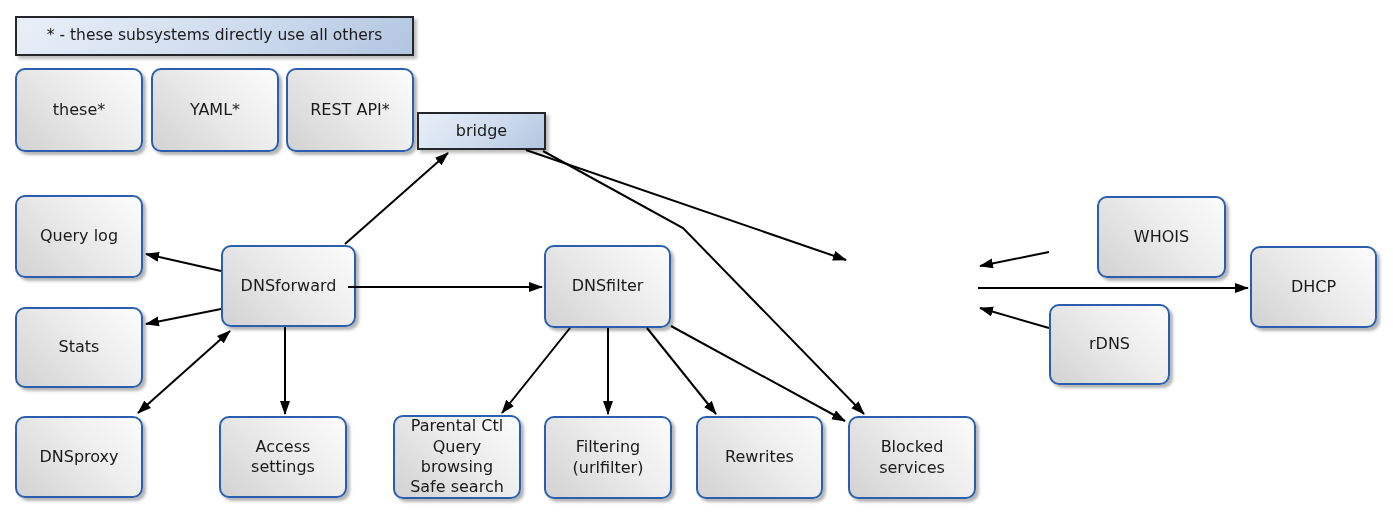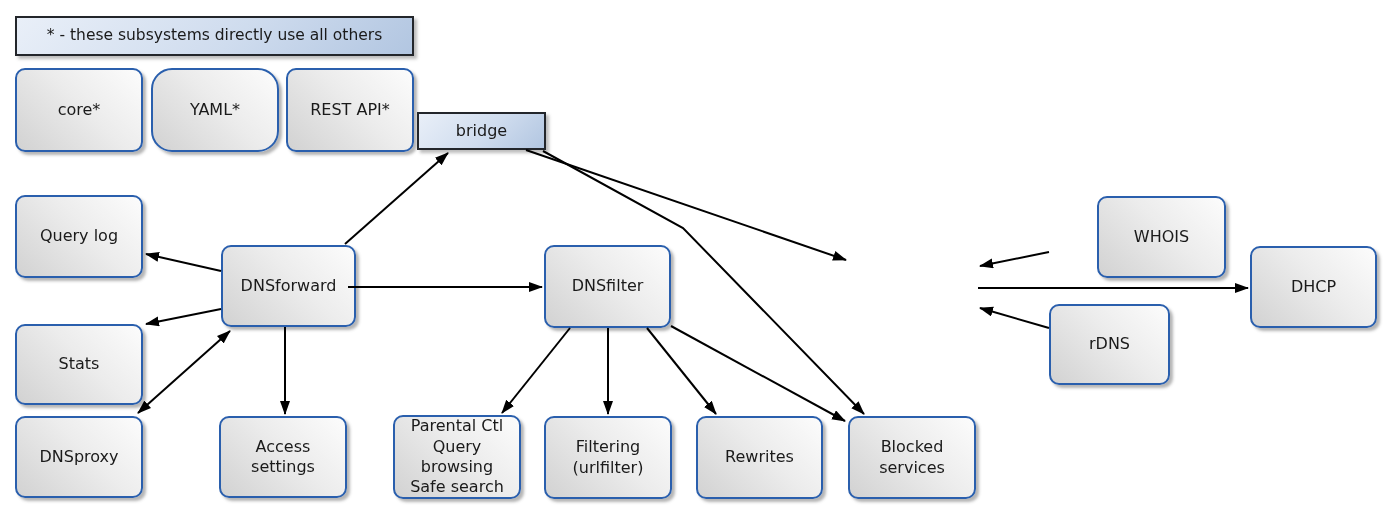--- a/index.html
+++ b/index.html
@@ -79,35 +79,35 @@
       <polyline points="647,328 716,414" fill="none" stroke="#000000" stroke-width="2" marker-end="url(#arrow-end)"></polyline>
       <polyline points="671,326 845,421" fill="none" stroke="#000000" stroke-width="2" marker-end="url(#arrow-end)"></polyline>
       <polyline points="1049,252 980,266" fill="none" stroke="#000000" stroke-width="2" marker-end="url(#arrow-end)"></polyline>
       <polyline points="1049,328 980,308" fill="none" stroke="#000000" stroke-width="2" marker-end="url(#arrow-end)"></polyline>
       <polyline points="978,288 1248,288" fill="none" stroke="#000000" stroke-width="2" marker-end="url(#arrow-end)"></polyline>
     </svg>
 <div class="node blue legend" style="left: 15px; top: 16px; width: 399px; height: 40px;">
       <div>* - these subsystems directly use all others</div>
     </div>
     <div class="node gray" style="left: 15px; top: 68px; width: 128px; height: 84px;">
-      <div>core*</div>
+      <div>these*</div>
     </div>
-    <div class="node gray" style="left: 151px; top: 68px; width: 128px; height: 84px; border-radius: 21px;">
+    <div class="node gray" style="left: 151px; top: 68px; width: 128px; height: 84px;">
       <div>YAML*</div>
     </div>
     <div class="node gray" style="left: 286px; top: 68px; width: 128px; height: 84px;">
       <div>REST API*</div>
     </div>
     <div class="node blue" style="left: 417px; top: 112px; width: 129px; height: 38px;">
       <div>bridge</div>
     </div>
     <div class="node gray" style="left: 15px; top: 195px; width: 128px; height: 83px;">
       <div>Query log</div>
     </div>
-    <div class="node gray" style="left: 15px; top: 307px; width: 128px; height: 81px; margin-top: 17px;">
+    <div class="node gray" style="left: 15px; top: 307px; width: 128px; height: 81px;">
       <div>Stats</div>
     </div>
     <div class="node gray" style="left: 15px; top: 416px; width: 128px; height: 82px;">
       <div>DNSproxy</div>
     </div>
     <div class="node gray" style="left: 221px; top: 245px; width: 135px; height: 82px;">
       <div>DNSforward</div>
     </div>
     <div class="node gray" style="left: 219px; top: 416px; width: 128px; height: 82px;">
       <div>Access</div>

